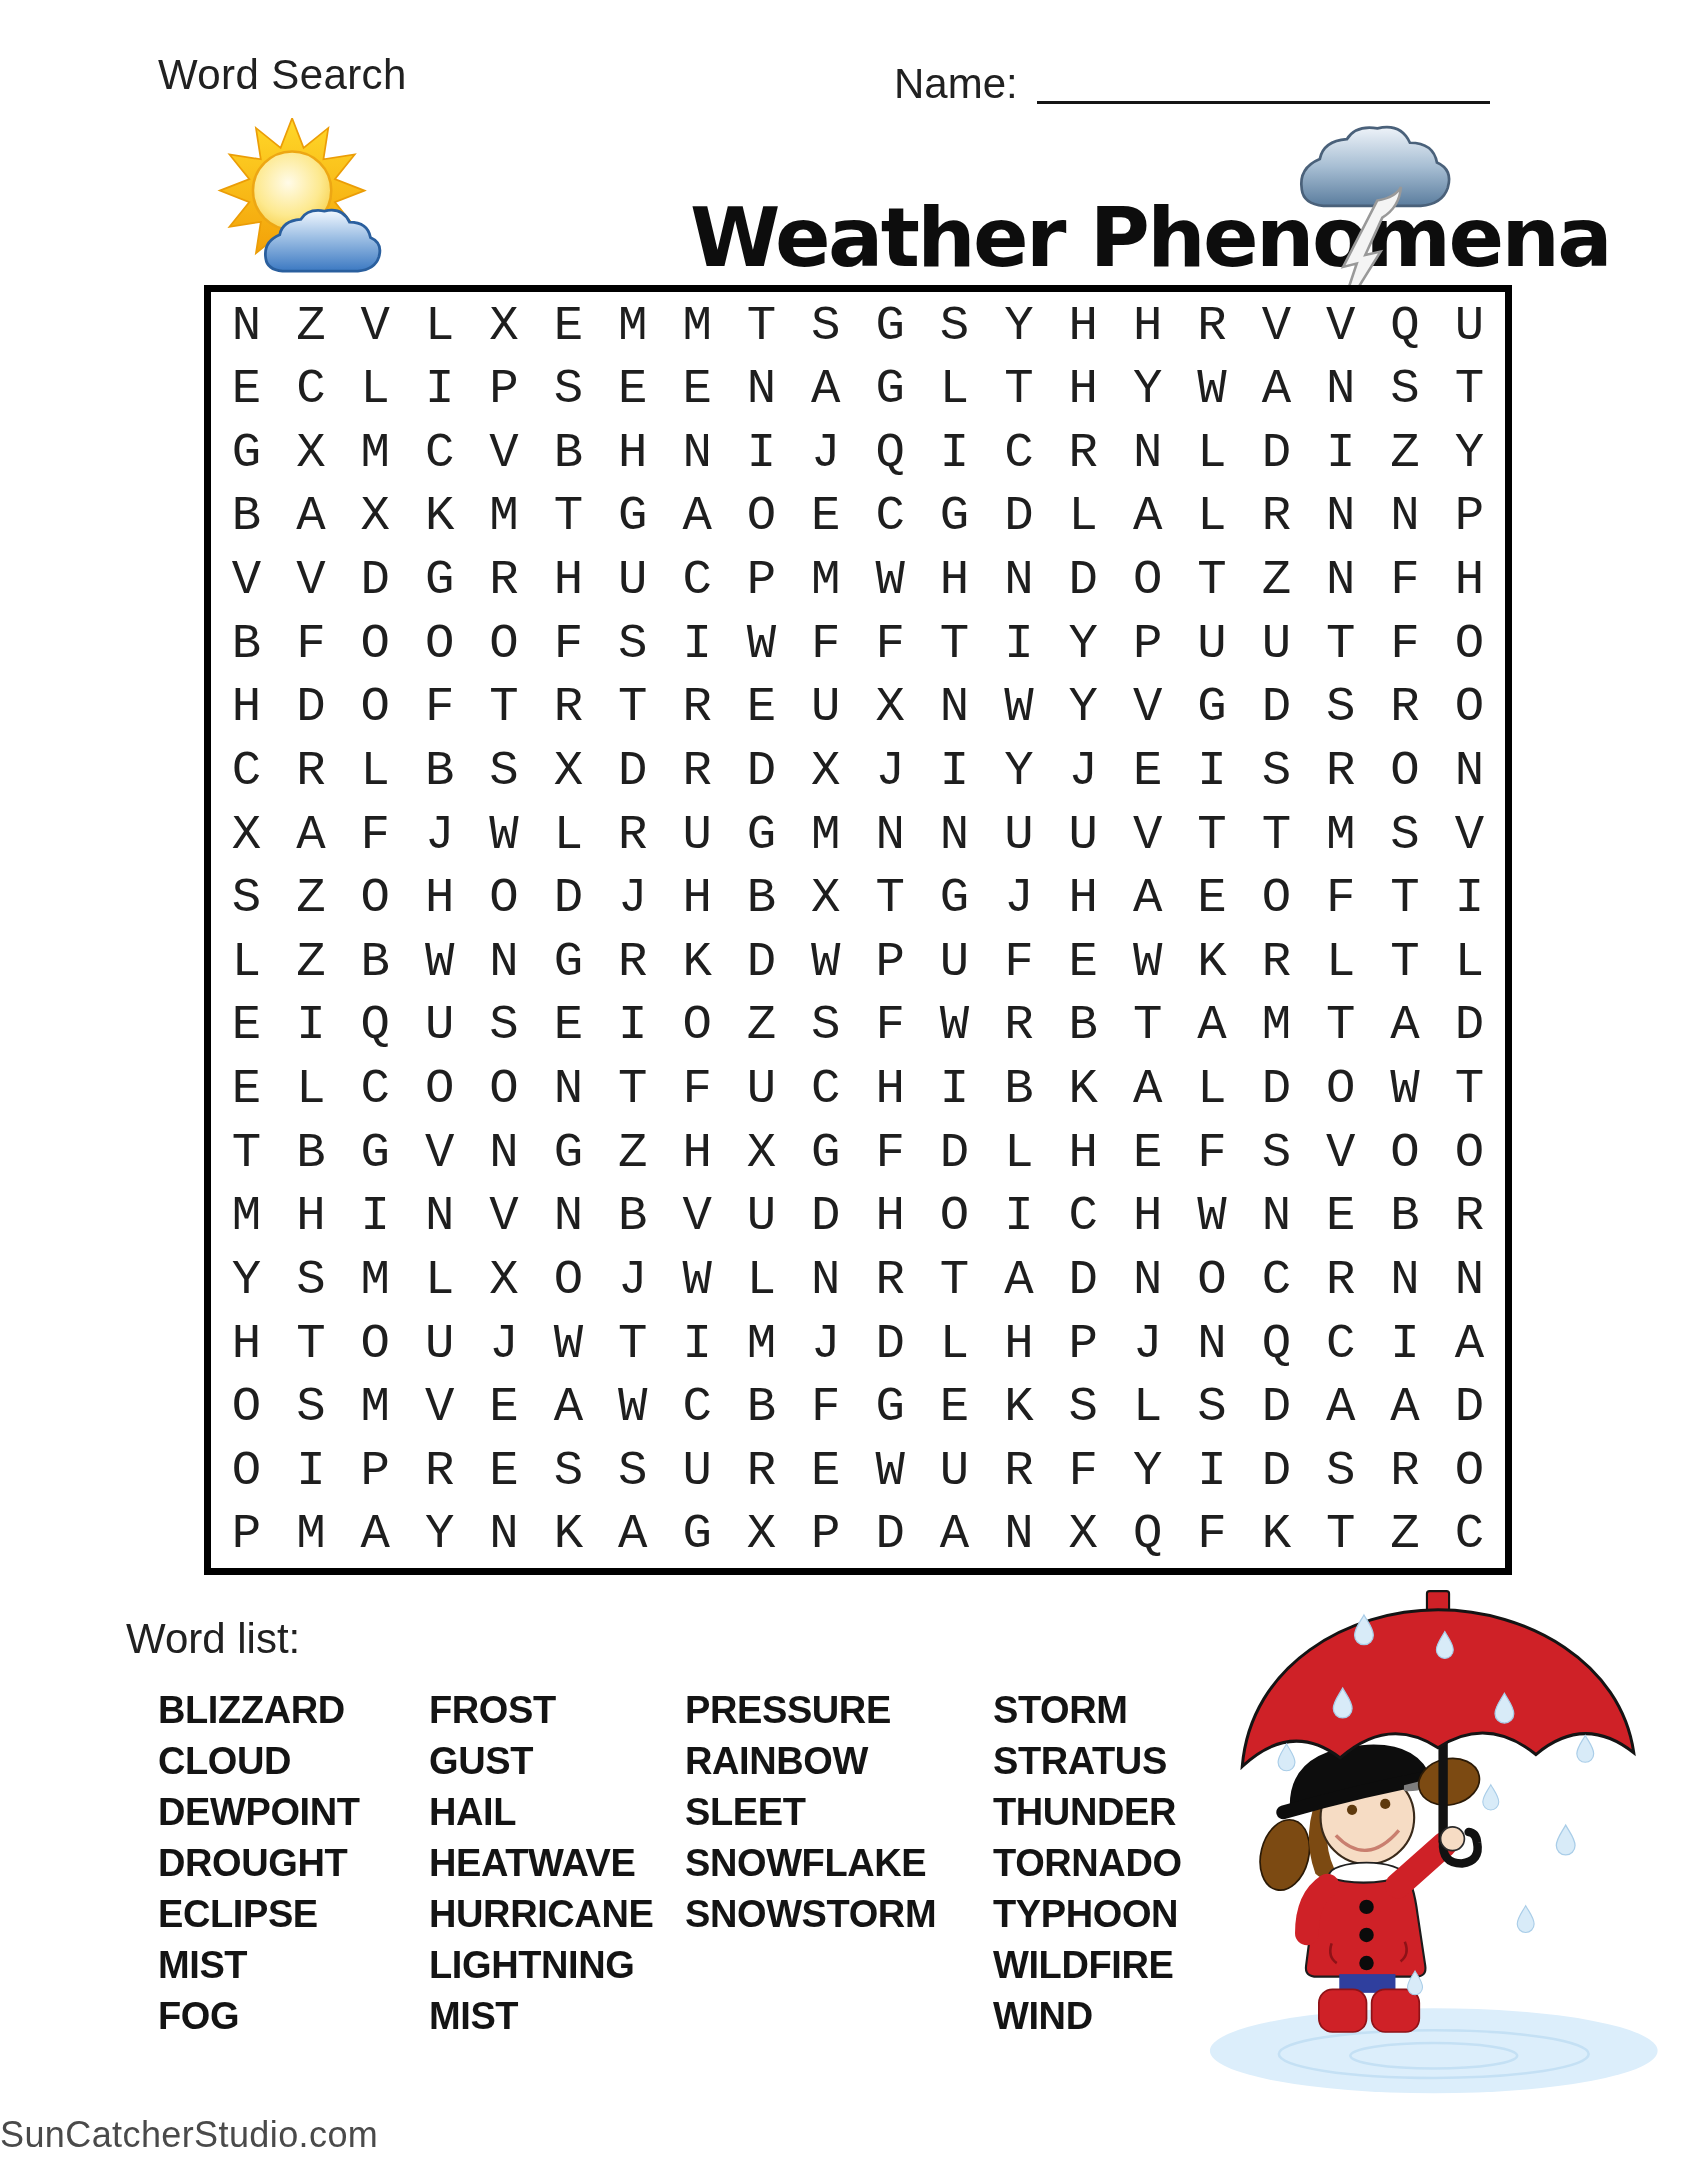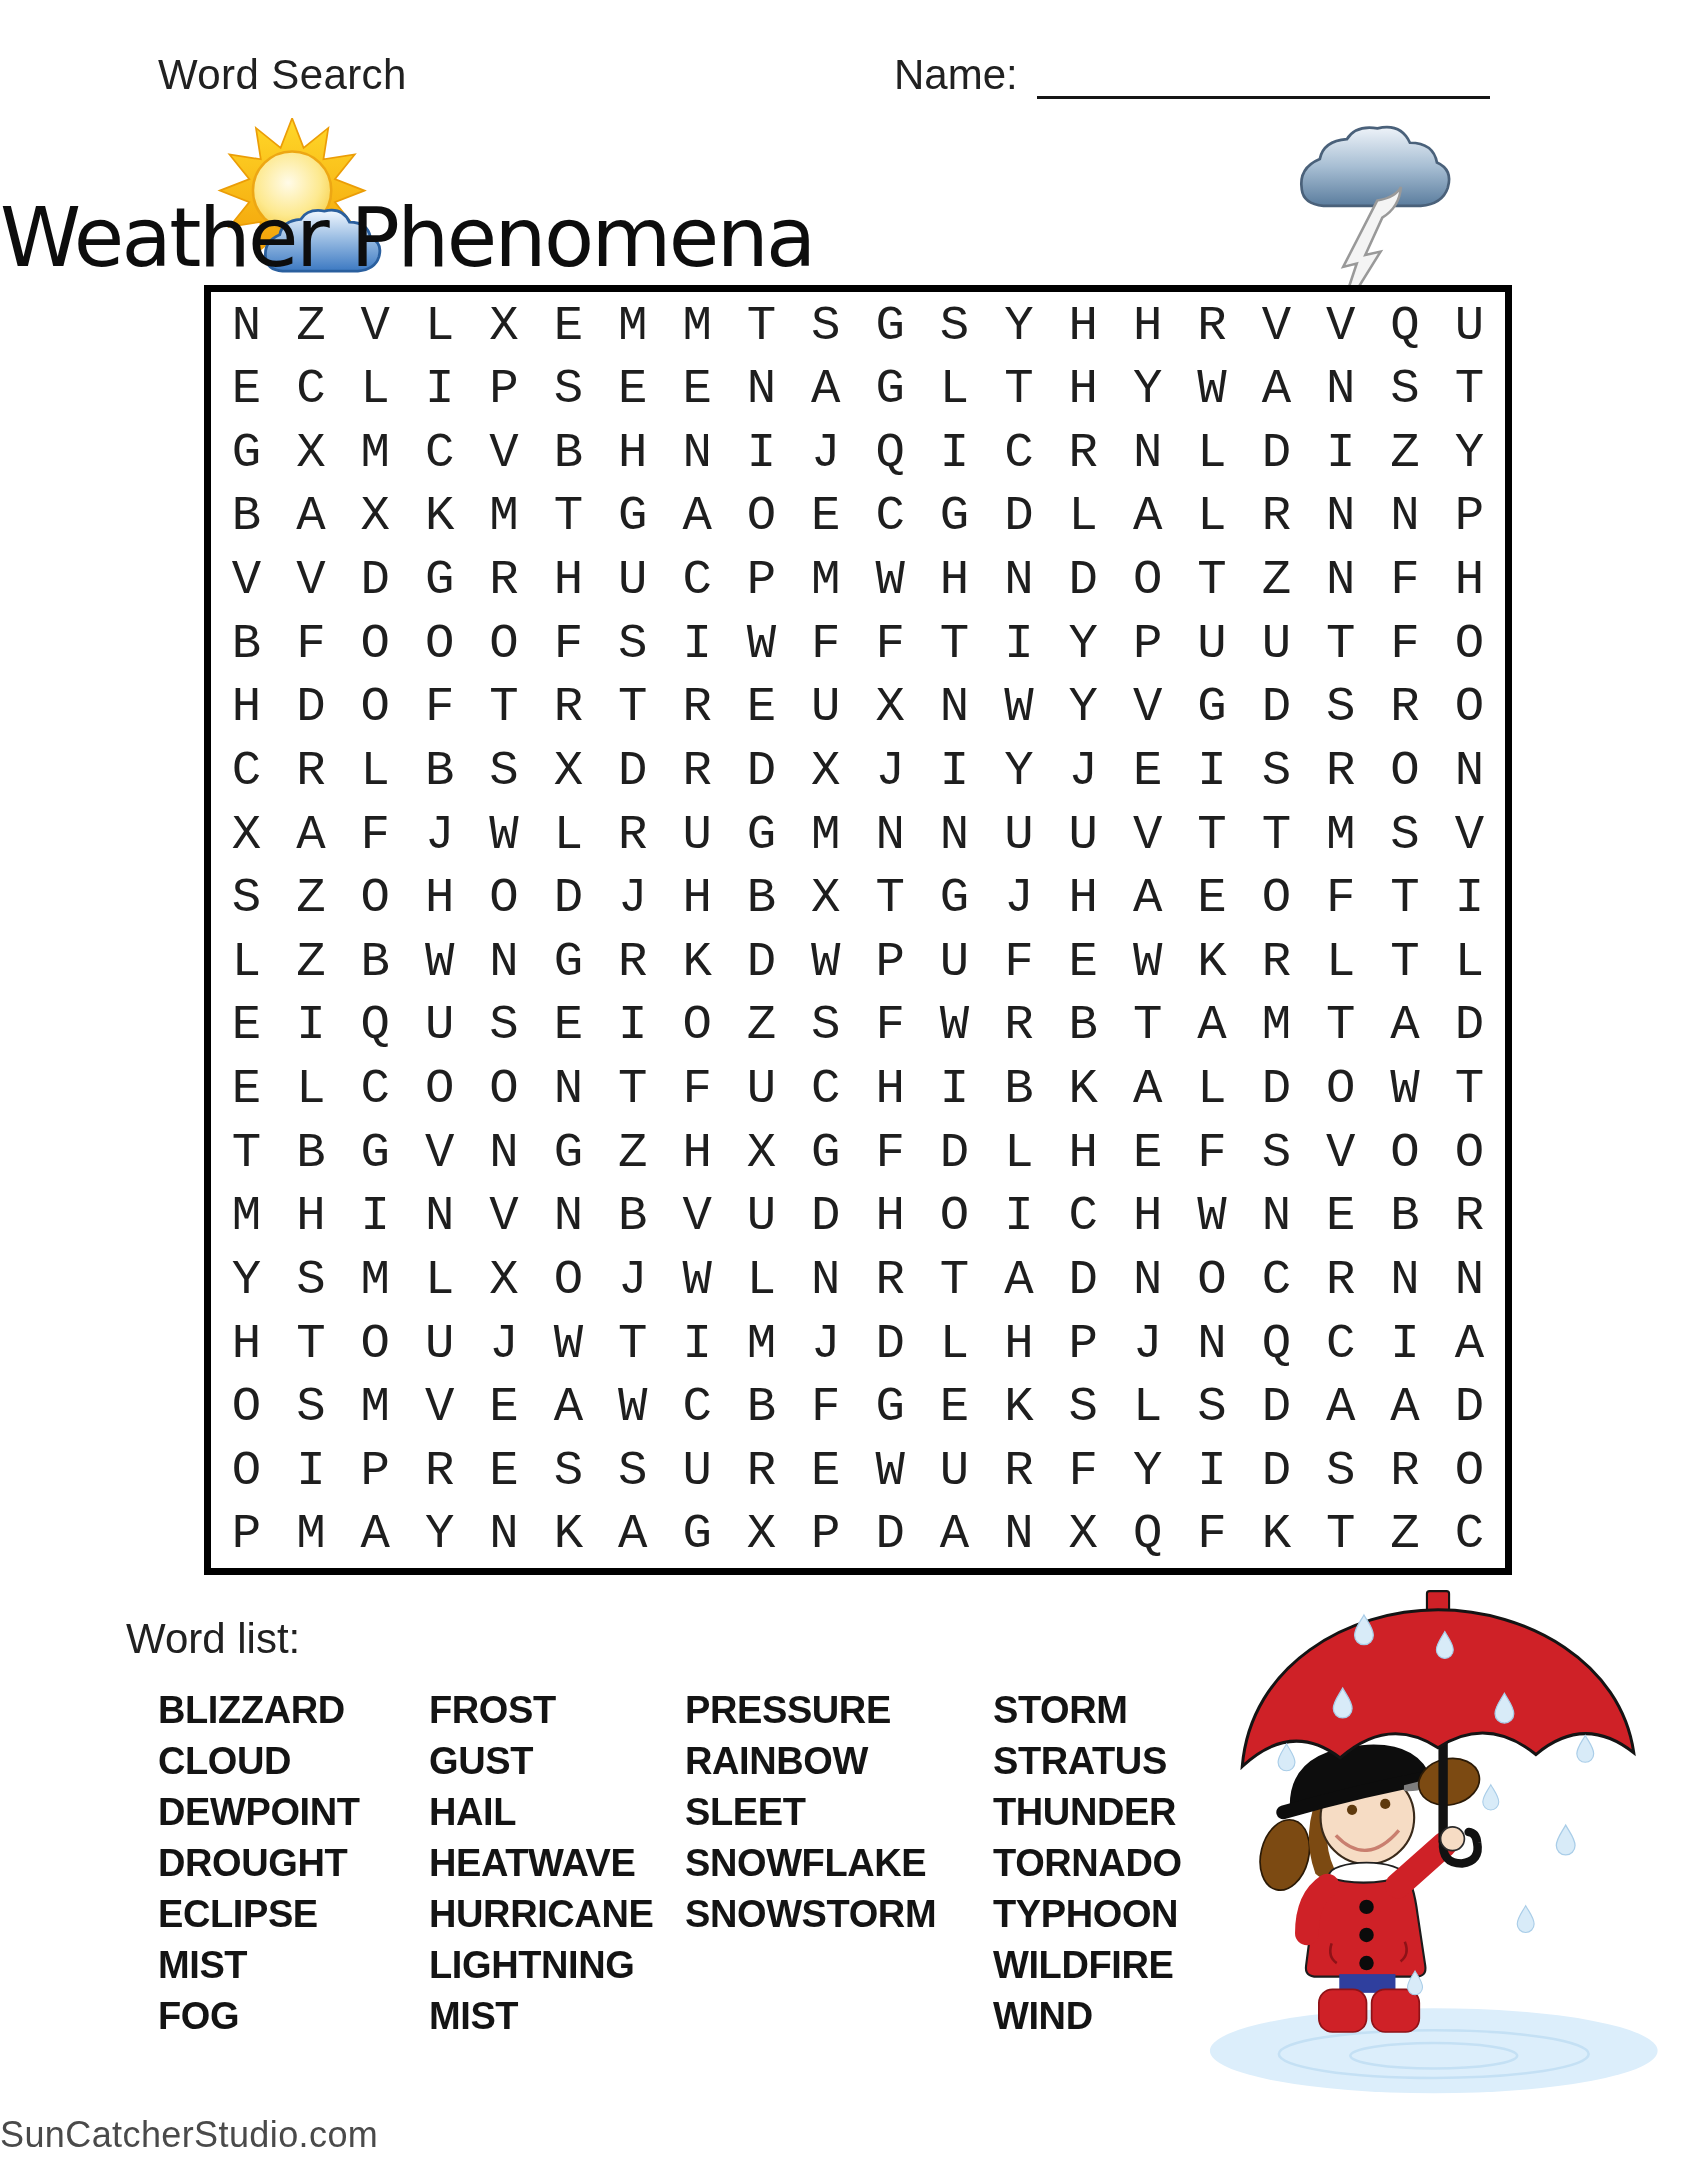--- a/index.html
+++ b/index.html
@@ -9,33 +9,33 @@
     background:#ffffff;
     font-family:"Liberation Sans",sans-serif;
     color:#1c1c1c;
     overflow:hidden;
   }
   .hdr-left{
     position:absolute;left:158px;top:51px;
     font-size:42px;letter-spacing:0.4px;color:#212121;
   }
   .name-row{
-    position:absolute;left:894px;top:51px;
+    position:absolute;left:894px;top:60px;
     font-size:42px;color:#212121;
-    display:flex;align-items:flex-end;gap:7px;
+    display:flex;align-items:center;gap:7px;
   }
   .name-line{
     display:inline-block;width:453px;height:37px;
     border-bottom:3.4px solid #161616;margin-left:12px;
   }
   .title{
     position:absolute;left:0;top:135px;width:1610px;
-    text-align:left;
+    text-align:right;
     font-family:"DejaVu Sans","Liberation Sans",sans-serif;
-    font-size:82px;font-weight:400;letter-spacing:-2.6px;color:#0d0d0d;
+    font-size:82px;font-weight:700;letter-spacing:-2.6px;color:#0d0d0d;
   }
   .icon-sun{position:absolute;left:207px;top:118px;}
   .icon-storm{position:absolute;left:1285px;top:119px;}
   .grid-box{
     position:absolute;left:204px;top:285px;
     width:1308px;height:1290px;box-sizing:border-box;
     border:7.7px solid #000;
     display:grid;
     grid-template-columns:repeat(20,1fr);
     grid-template-rows:repeat(20,1fr);

